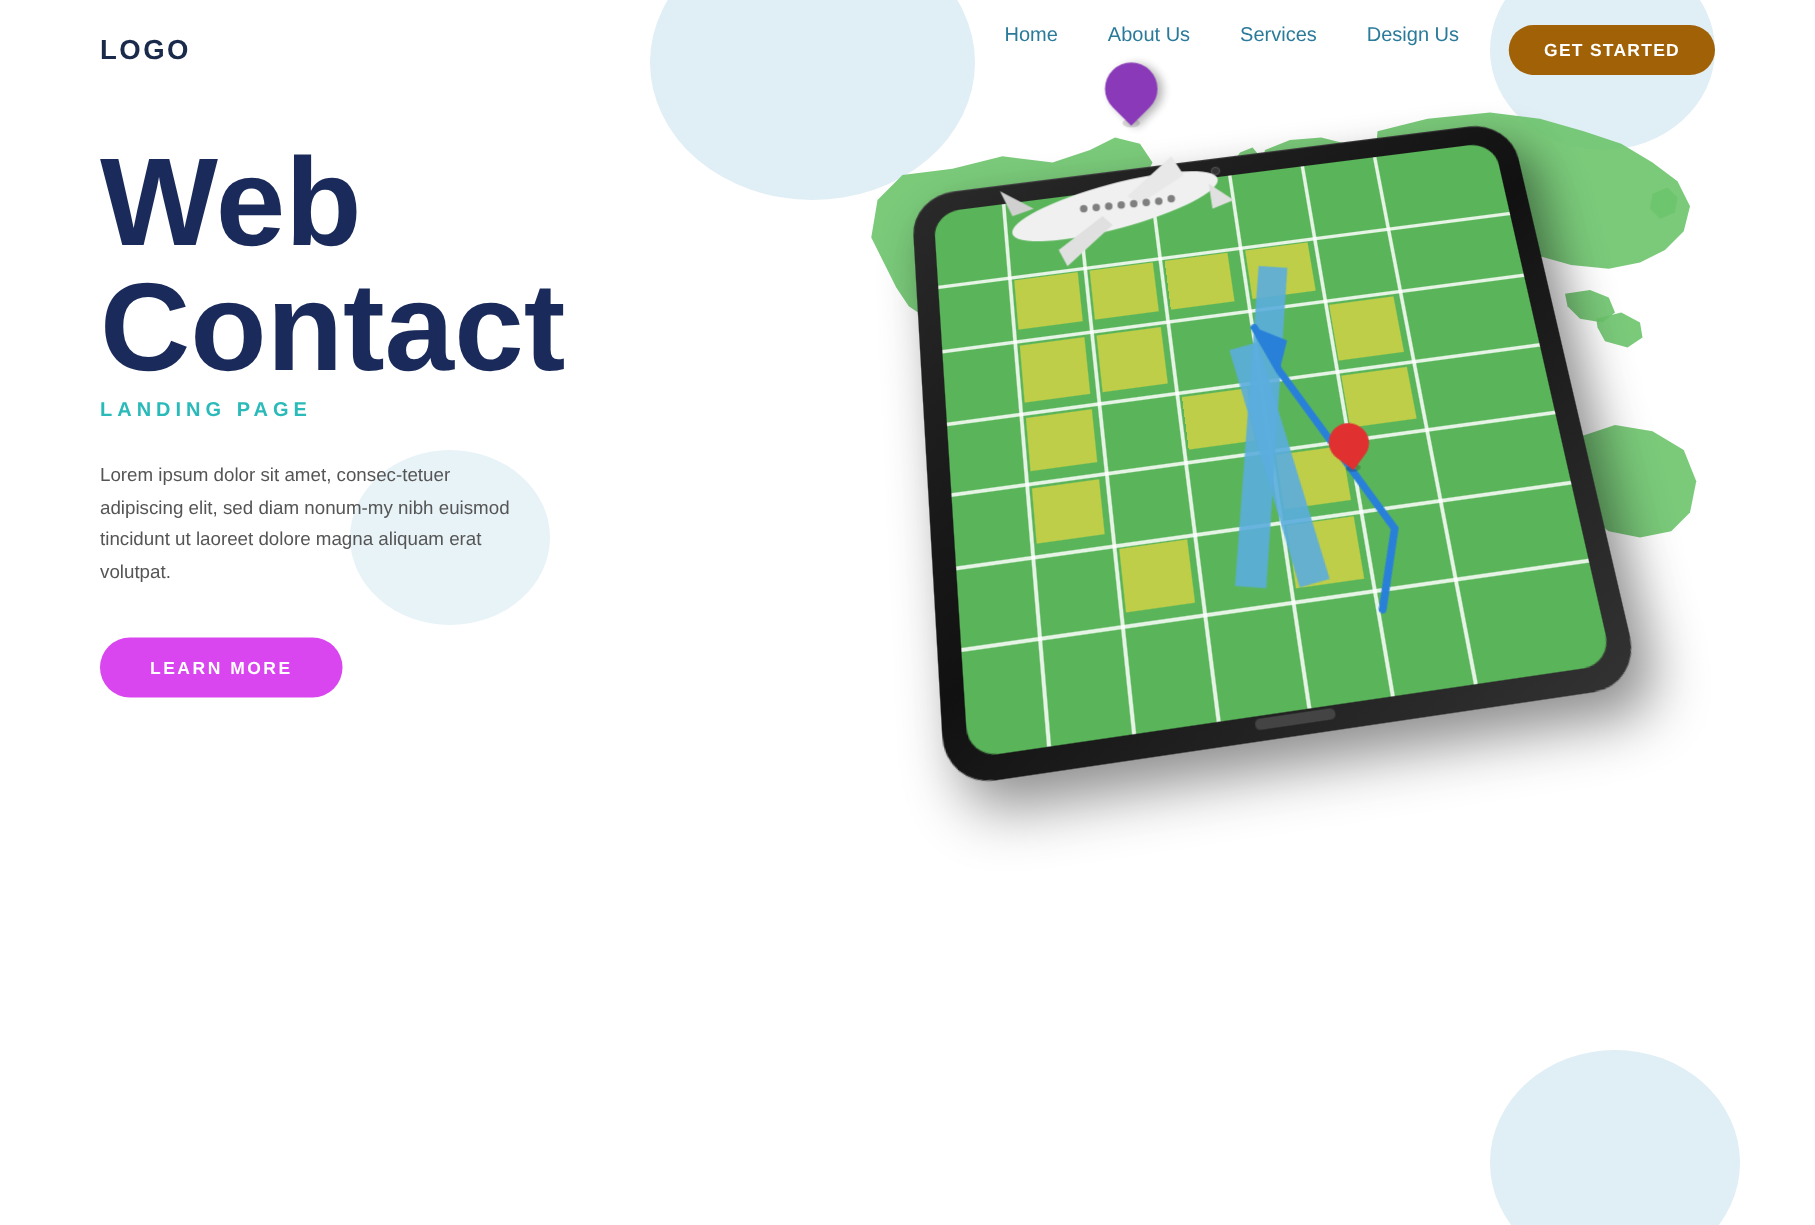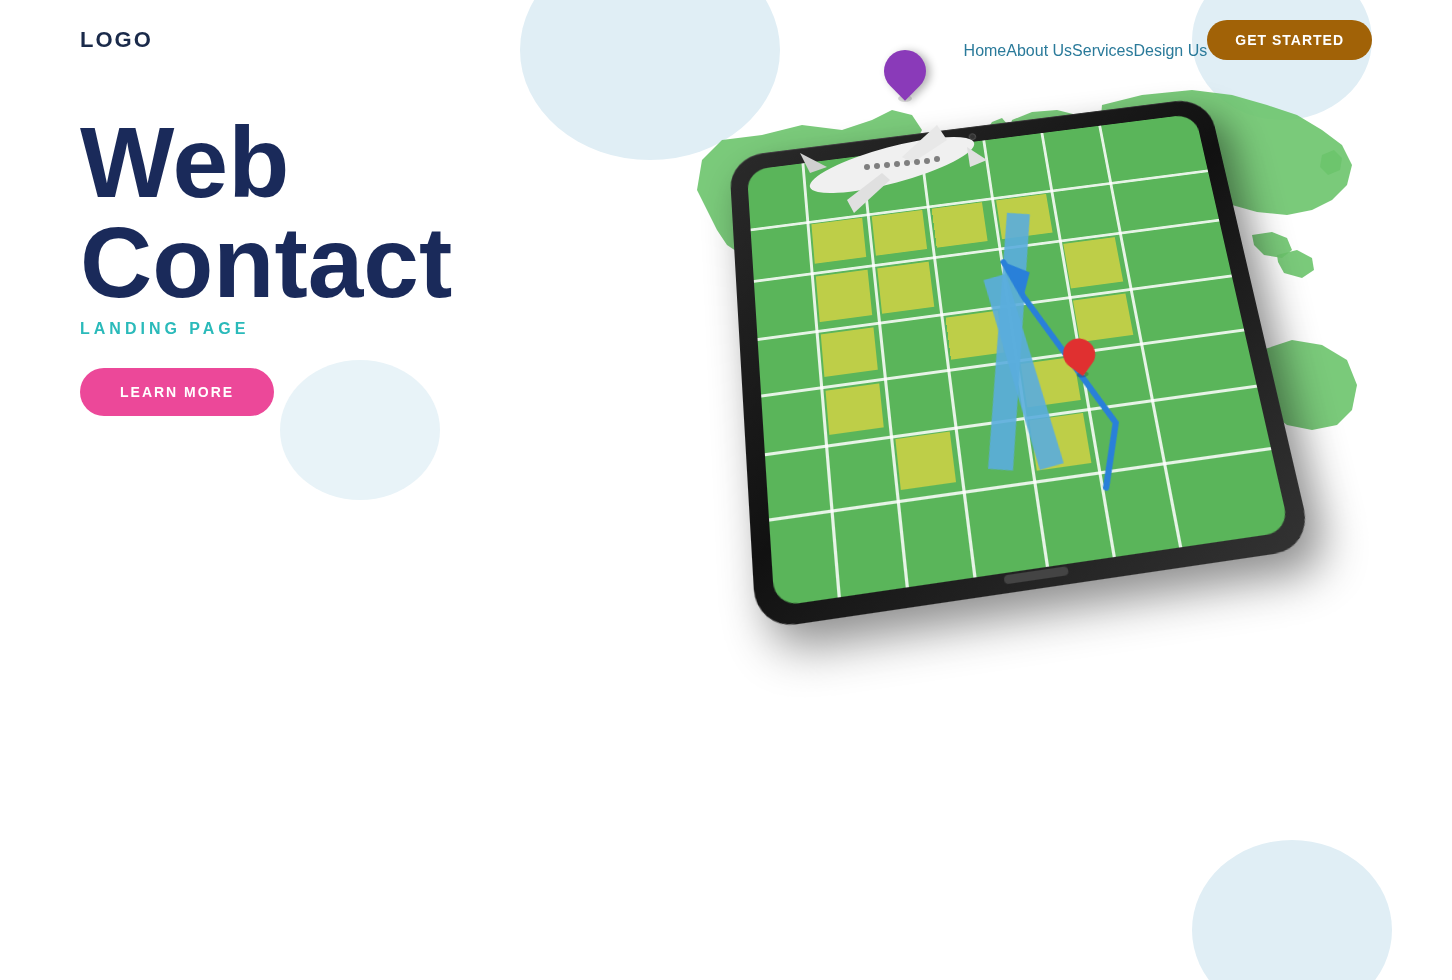--- a/index.html
+++ b/index.html
@@ -55,22 +55,23 @@
     }
     .logo {
       font-size: 22px;
       font-weight: 700;
       color: #1a2a4a;
       letter-spacing: 2px;
       flex: 0 0 auto;
     }
     nav {
       display: flex;
-      align-items: flex-end;
+      align-items: flex-start;
       margin-left: auto;
+      gap: 40px;
     }
     .nav-link {
       font-size: 16px;
       color: #2a7a9a;
       text-decoration: none;
       cursor: pointer;
     }
     .btn-get-started {
       background: #a16207;
       color: #ffffff;
@@ -111,21 +112,21 @@
       margin-bottom: 30px;
     }
     .hero-description {
       font-size: 15px;
       color: #555;
       line-height: 1.7;
       margin-bottom: 40px;
       max-width: 340px;
     }
     .btn-learn-more {
-      background: #ec4899;
+      background: #d946ef;
       color: #ffffff;
       border: none;
       border-radius: 25px;
       padding: 16px 40px;
       font-size: 14px;
       font-weight: 700;
       letter-spacing: 2px;
       cursor: pointer;
     }
 
@@ -261,20 +262,21 @@
     <a class="nav-link">Services</a>
     <a class="nav-link">Design Us</a>
     <button class="btn-get-started">GET STARTED</button>
   </nav>
 </header>
 
 <div class="hero-left">
   <div class="hero-title-web">Web</div>
   <div class="hero-title-design">Contact</div>
   <div class="hero-subtitle">LANDING PAGE</div>
+  <p class="hero-description">Lorem ipsum dolor sit amet, consec-tetuer adipiscing elit, sed diam nonum-my nibh euismod tincidunt ut laoreet dolore magna aliquam erat volutpat.</p>
   <button class="btn-learn-more">LEARN MORE</button>
 </div>
 
 <div class="hero-illustration">
 
   <svg class="world-map" viewBox="0 0 820 680" xmlns="http://www.w3.org/2000/svg">
 
     <path d="M60,120 L80,100 L120,95 L160,85 L200,90 L230,80 L250,70 L270,75 L280,90 L270,110 L260,130 L250,150 L240,170 L220,185 L210,200 L195,215 L180,230 L165,240 L150,235 L135,220 L120,210 L100,215 L85,205 L75,190 L65,170 L55,150 Z" fill="#6cc46c" opacity="0.9"></path>
 
     <path d="M195,215 L205,220 L210,235 L205,248 L195,255 L185,248 L182,235 L188,225 Z" fill="#6cc46c" opacity="0.9"></path>

